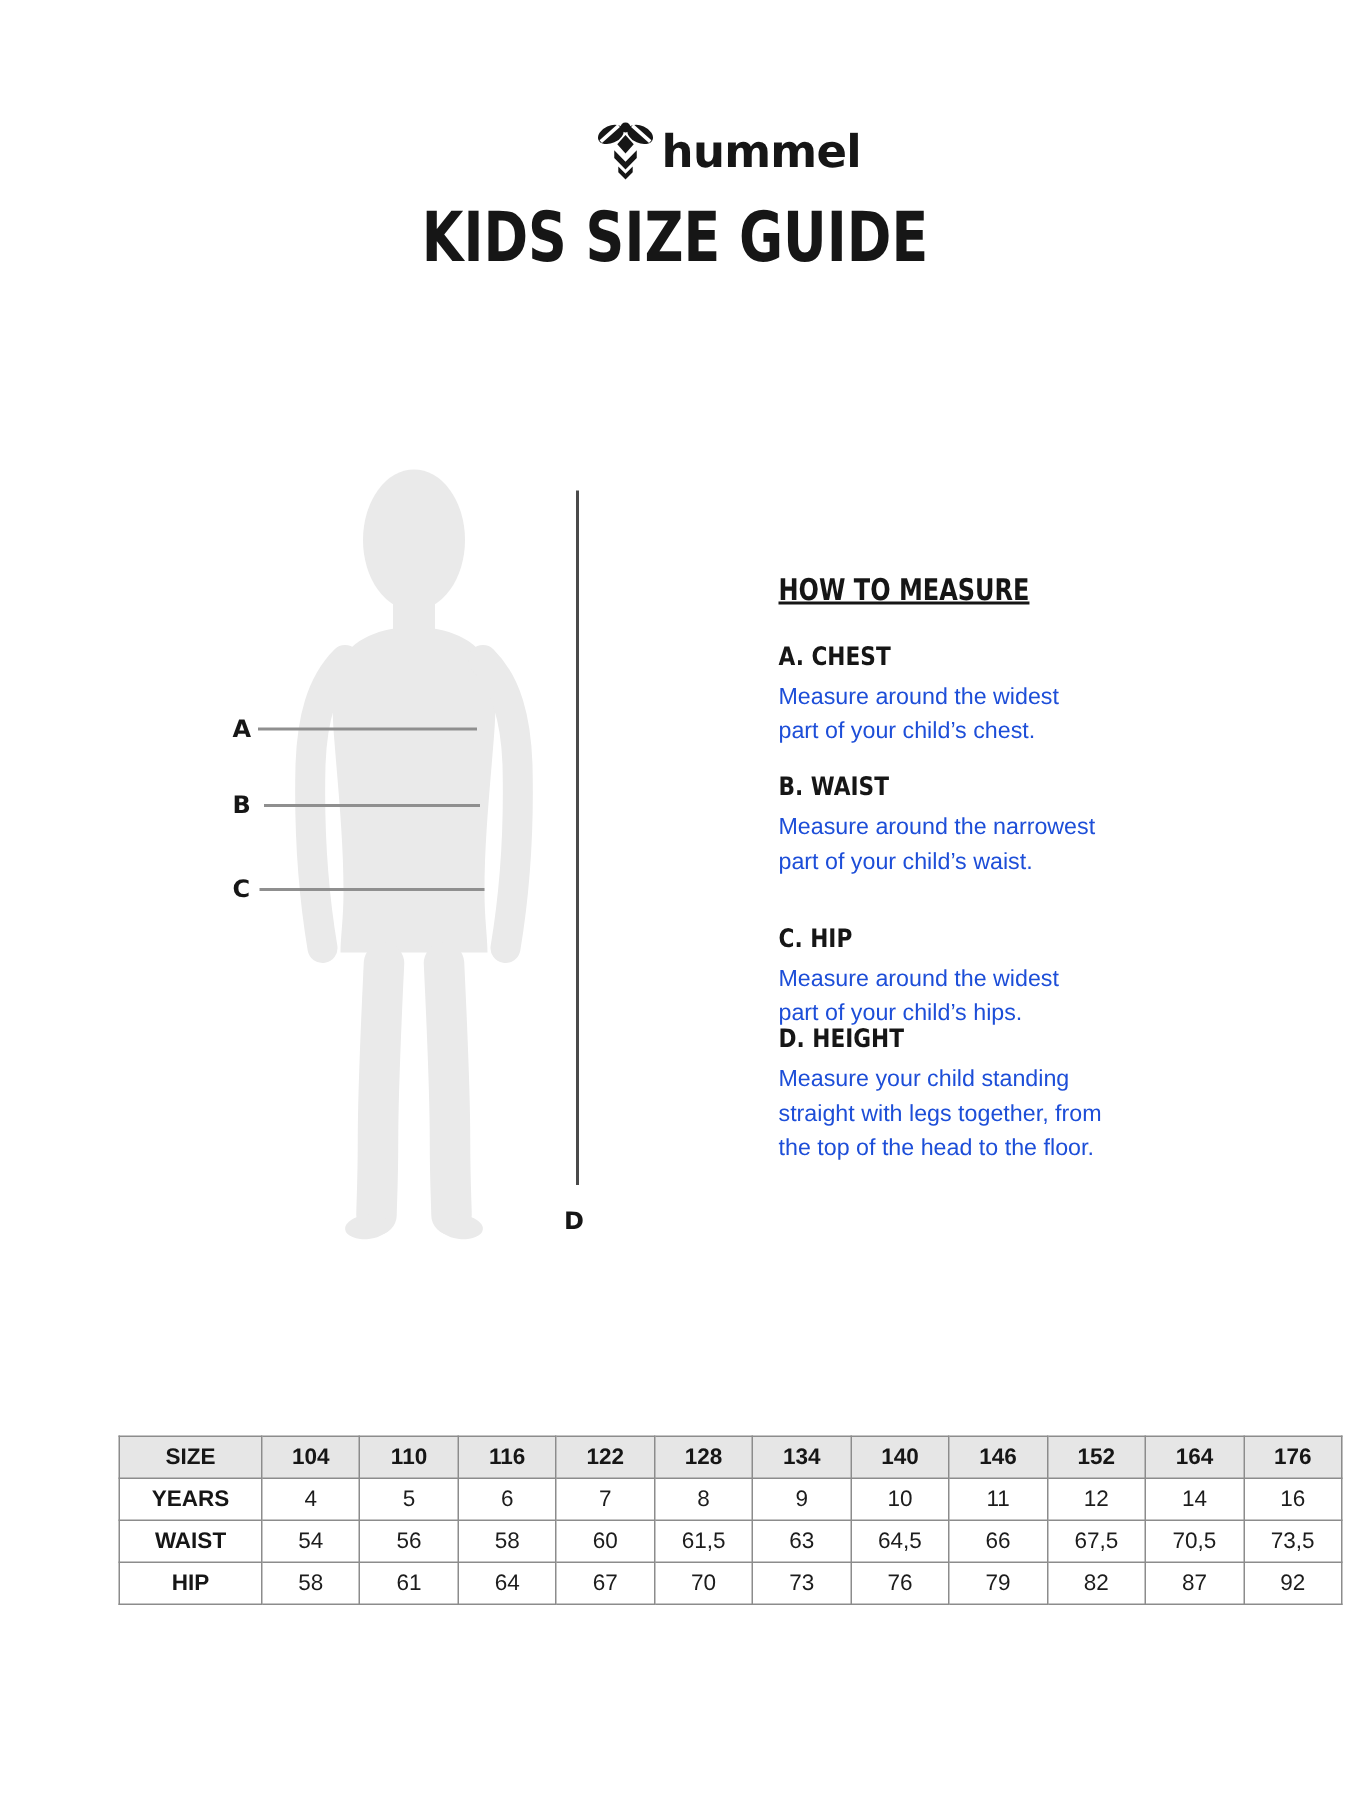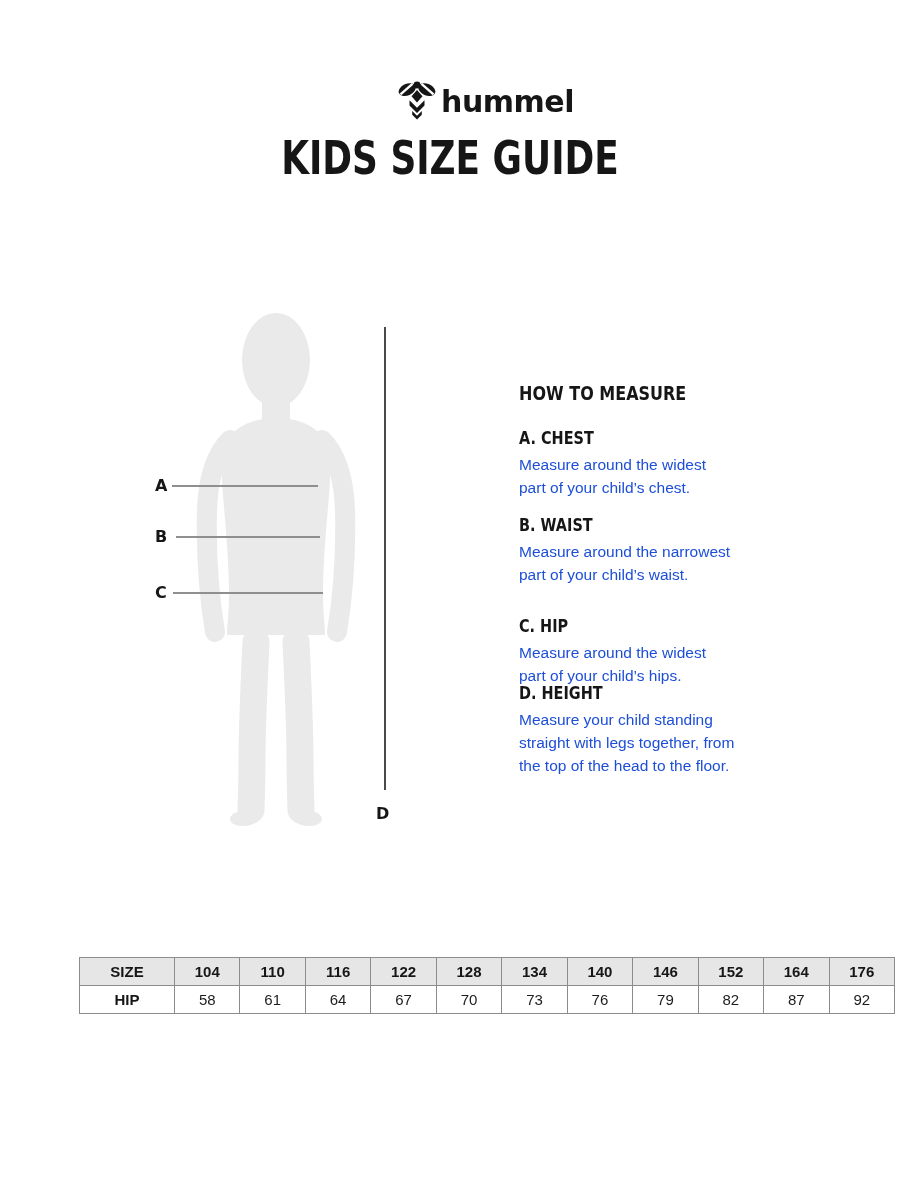--- a/index.html
+++ b/index.html
@@ -33,21 +33,21 @@
   .label-b{left:155px;top:528px;}
   .label-c{left:155px;top:584px;}
   .label-d{left:376px;top:805px;}
   .mline{position:absolute;height:2px;background:#8f8f8f;}
   .line-a{left:172px;top:485px;width:146px;}
   .line-b{left:176px;top:536px;width:144px;}
   .line-c{left:173px;top:592px;width:150px;}
   .vline{position:absolute;left:384px;top:327px;width:2px;height:463px;background:#4a4a4a;}
 
   
-  .how-to{position:absolute;left:519px;top:383px;width:280px;}
+  .how-to{position:absolute;left:519px;top:383px;width:280px;text-decoration:underline;}
   .how-to h2{
     margin:0;font-family:"DejaVu Sans",sans-serif;font-weight:bold;font-size:20px;line-height:20px;
     transform:scaleX(0.8);transform-origin:left center;white-space:nowrap;
   }
   .measure-section{position:absolute;left:0;width:280px;}
   .measure-section h3{
     margin:0 0 6px 0;font-family:"DejaVu Sans",sans-serif;font-weight:bold;font-size:17px;line-height:17px;
     transform:scaleX(0.85);transform-origin:left center;white-space:nowrap;
   }
   .measure-section p{margin:0;font-size:15.5px;line-height:23px;color:#1d4ed8;}
@@ -166,20 +166,48 @@
           <th>134</th>
           <th>140</th>
           <th>146</th>
           <th>152</th>
           <th>164</th>
           <th>176</th>
         </tr>
       </thead>
       <tbody>
         <tr>
+          <th>YEARS</th>
+          <td>4</td>
+          <td>5</td>
+          <td>6</td>
+          <td>7</td>
+          <td>8</td>
+          <td>9</td>
+          <td>10</td>
+          <td>11</td>
+          <td>12</td>
+          <td>14</td>
+          <td>16</td>
+        </tr>
+        <tr>
+          <th>WAIST</th>
+          <td>54</td>
+          <td>56</td>
+          <td>58</td>
+          <td>60</td>
+          <td>61,5</td>
+          <td>63</td>
+          <td>64,5</td>
+          <td>66</td>
+          <td>67,5</td>
+          <td>70,5</td>
+          <td>73,5</td>
+        </tr>
+        <tr>
           <th>HIP</th>
           <td>58</td>
           <td>61</td>
           <td>64</td>
           <td>67</td>
           <td>70</td>
           <td>73</td>
           <td>76</td>
           <td>79</td>
           <td>82</td>

